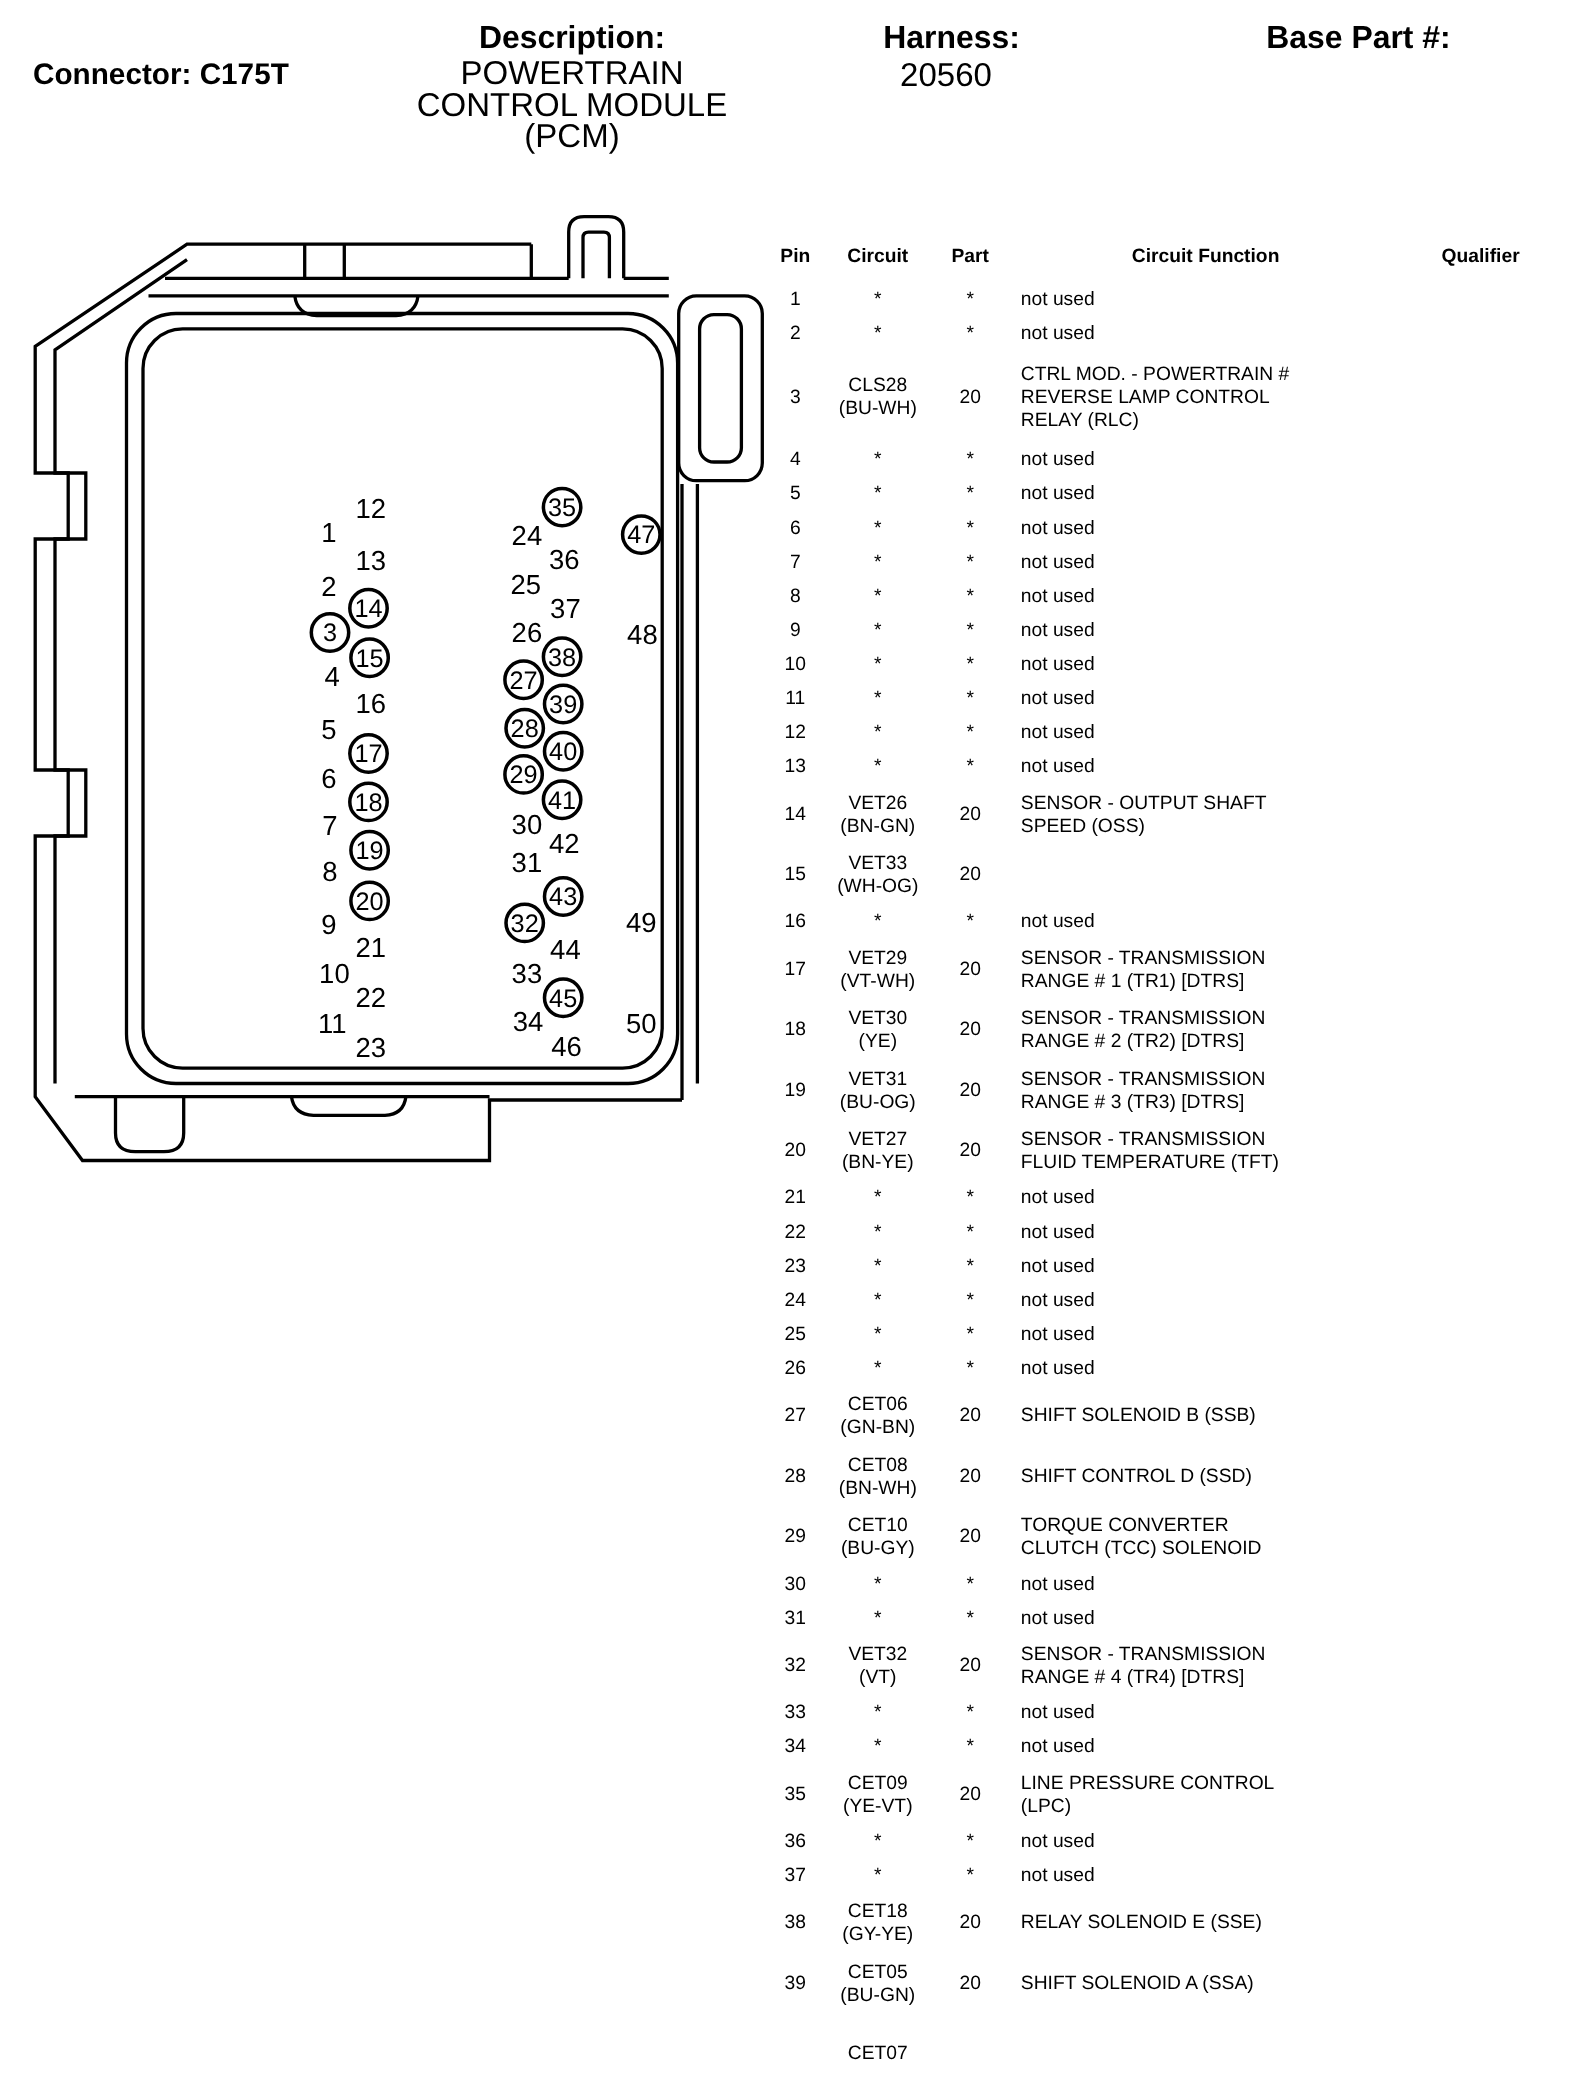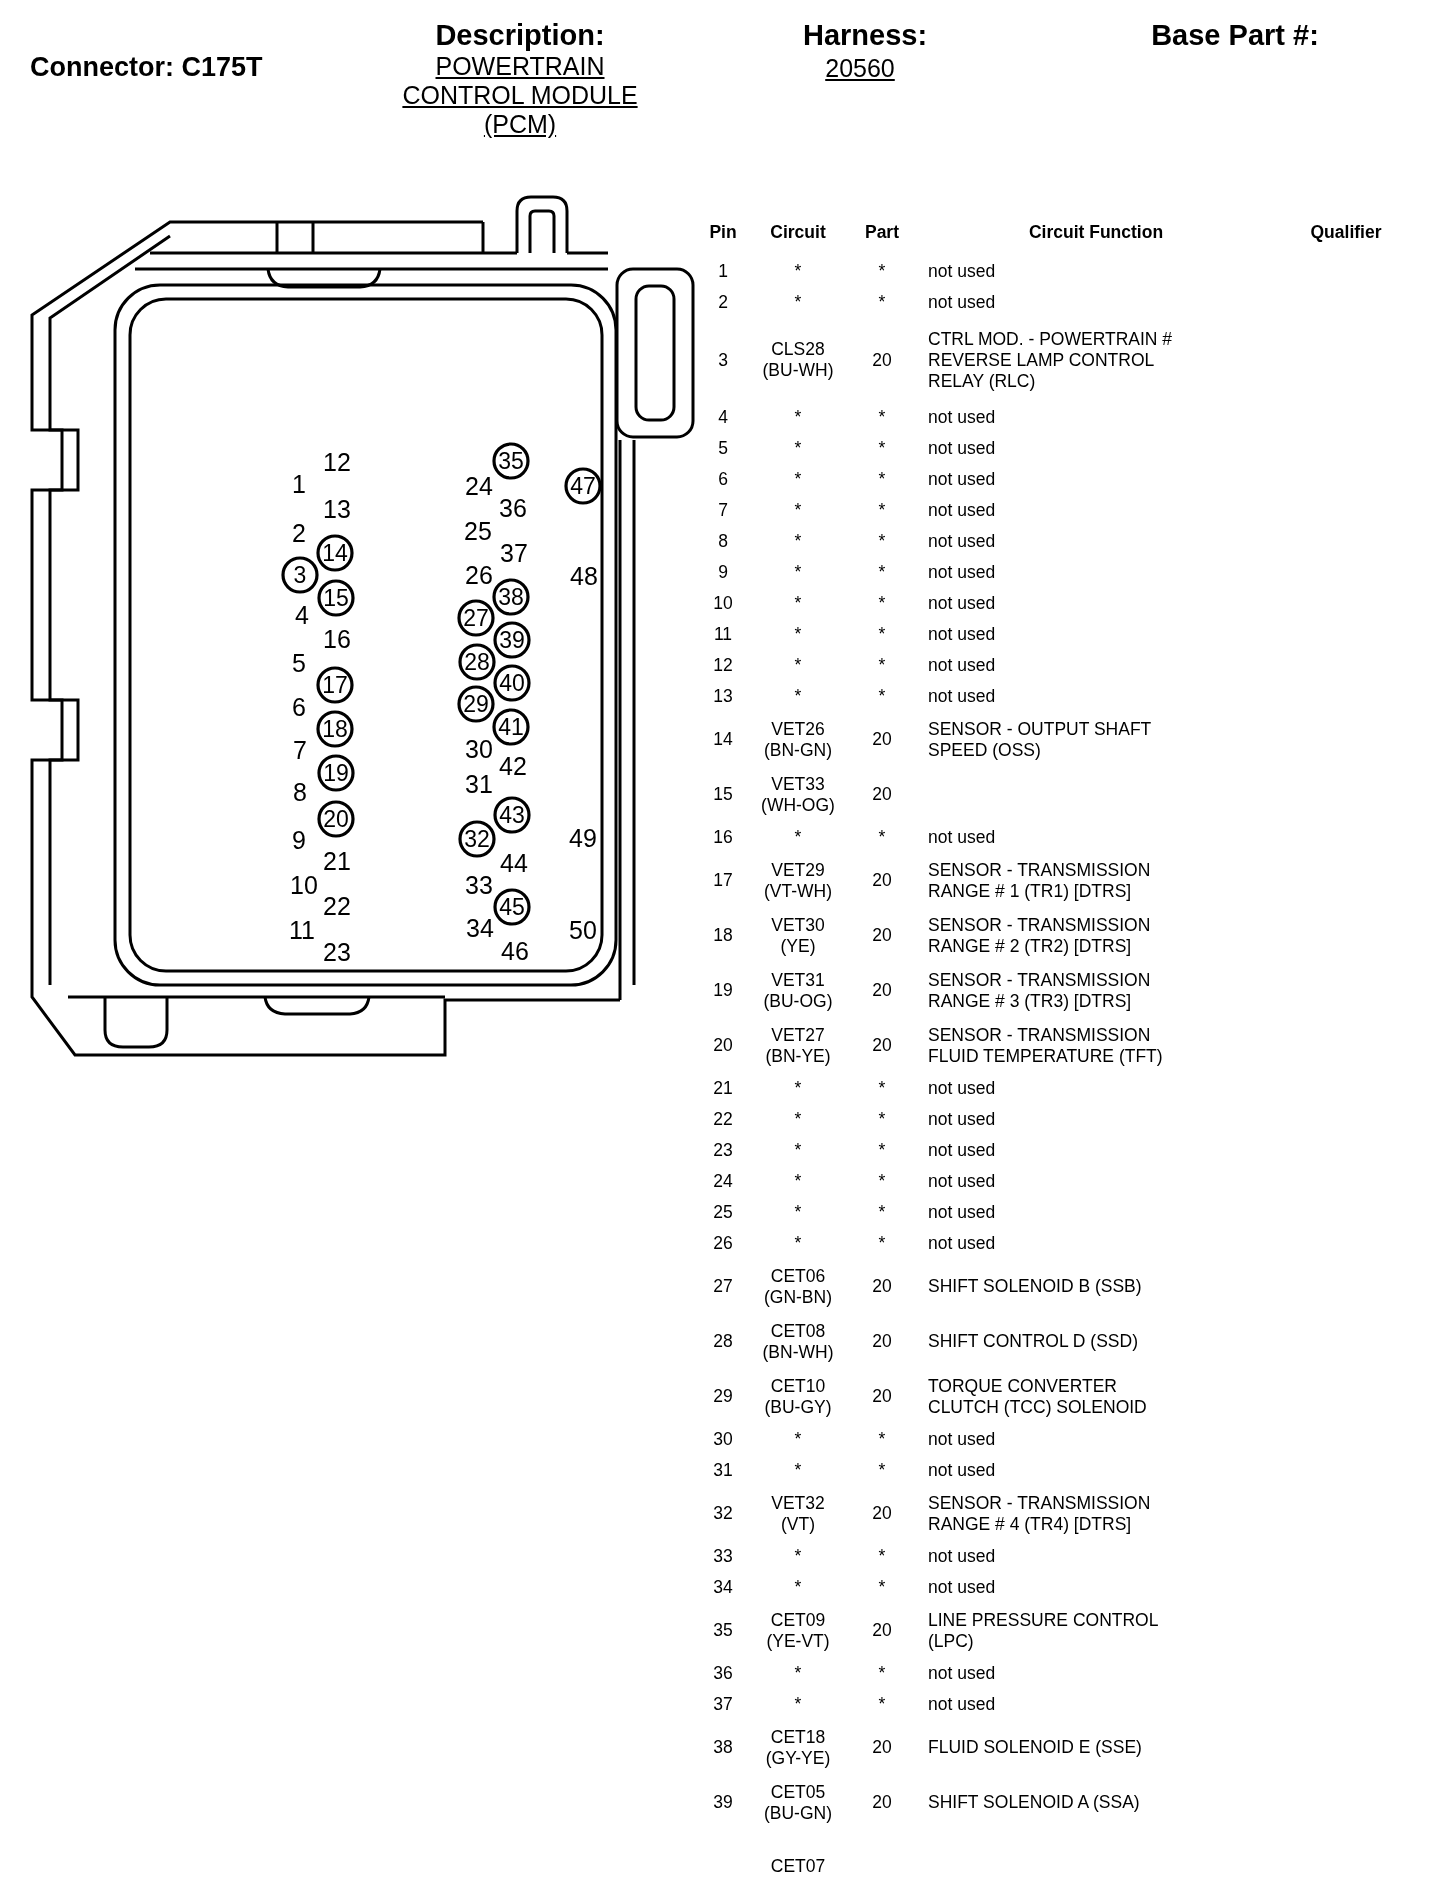--- a/index.html
+++ b/index.html
@@ -2,21 +2,21 @@
 <html><head>
 <meta charset="utf-8">
 <style>
   html,body{margin:0;padding:0;background:#fff;}
   body{width:1440px;height:1894px;overflow:hidden;font-family:"Liberation Sans",sans-serif;color:#000;}
   .page{position:relative;width:1440px;height:1894px;background:#ffffff;overflow:hidden;}
 
   
   .hdr-abs{position:absolute;text-align:center;}
   .lbl{font-weight:bold;font-size:29px;line-height:30px;}
-  .val{font-size:25px;line-height:29px;text-decoration:underline;}
+  .val{font-size:30px;line-height:29px;}
   #connector-title{left:30px;top:52px;width:340px;font-size:27px;font-weight:bold;text-align:left;white-space:nowrap;}
   #description-label{left:395px;top:20px;width:250px;}
   #description-value{left:360px;top:52px;width:320px;}
   #harness-label{left:770px;top:20px;width:190px;}
   #harness-value{left:770px;top:54px;width:180px;}
   #basepart-label{left:1110px;top:20px;width:250px;}
 
   
   #connector-svg{position:absolute;left:20px;top:185px;width:700px;height:900px;}
   #connector-svg path, #connector-svg rect{fill:none;stroke:#000;stroke-width:3;}
@@ -420,21 +420,21 @@
           <span class="c c-pin">37</span>
           <span class="c c-circuit">*</span>
           <span class="c c-gauge">*</span>
           <span class="c c-fn">not used</span>
           <span class="c c-q"></span>
         </div>
         <div class="trow h2">
           <span class="c c-pin">38</span>
           <span class="c c-circuit">CET18<br>(GY-YE)</span>
           <span class="c c-gauge">20</span>
-          <span class="c c-fn">FLUID SOLENOID E (SSE)</span>
+          <span class="c c-fn">RELAY SOLENOID E (SSE)</span>
           <span class="c c-q"></span>
         </div>
         <div class="trow h2">
           <span class="c c-pin">39</span>
           <span class="c c-circuit">CET05<br>(BU-GN)</span>
           <span class="c c-gauge">20</span>
           <span class="c c-fn">SHIFT SOLENOID A (SSA)</span>
           <span class="c c-q"></span>
         </div>
         <div class="trow h2 partial">

